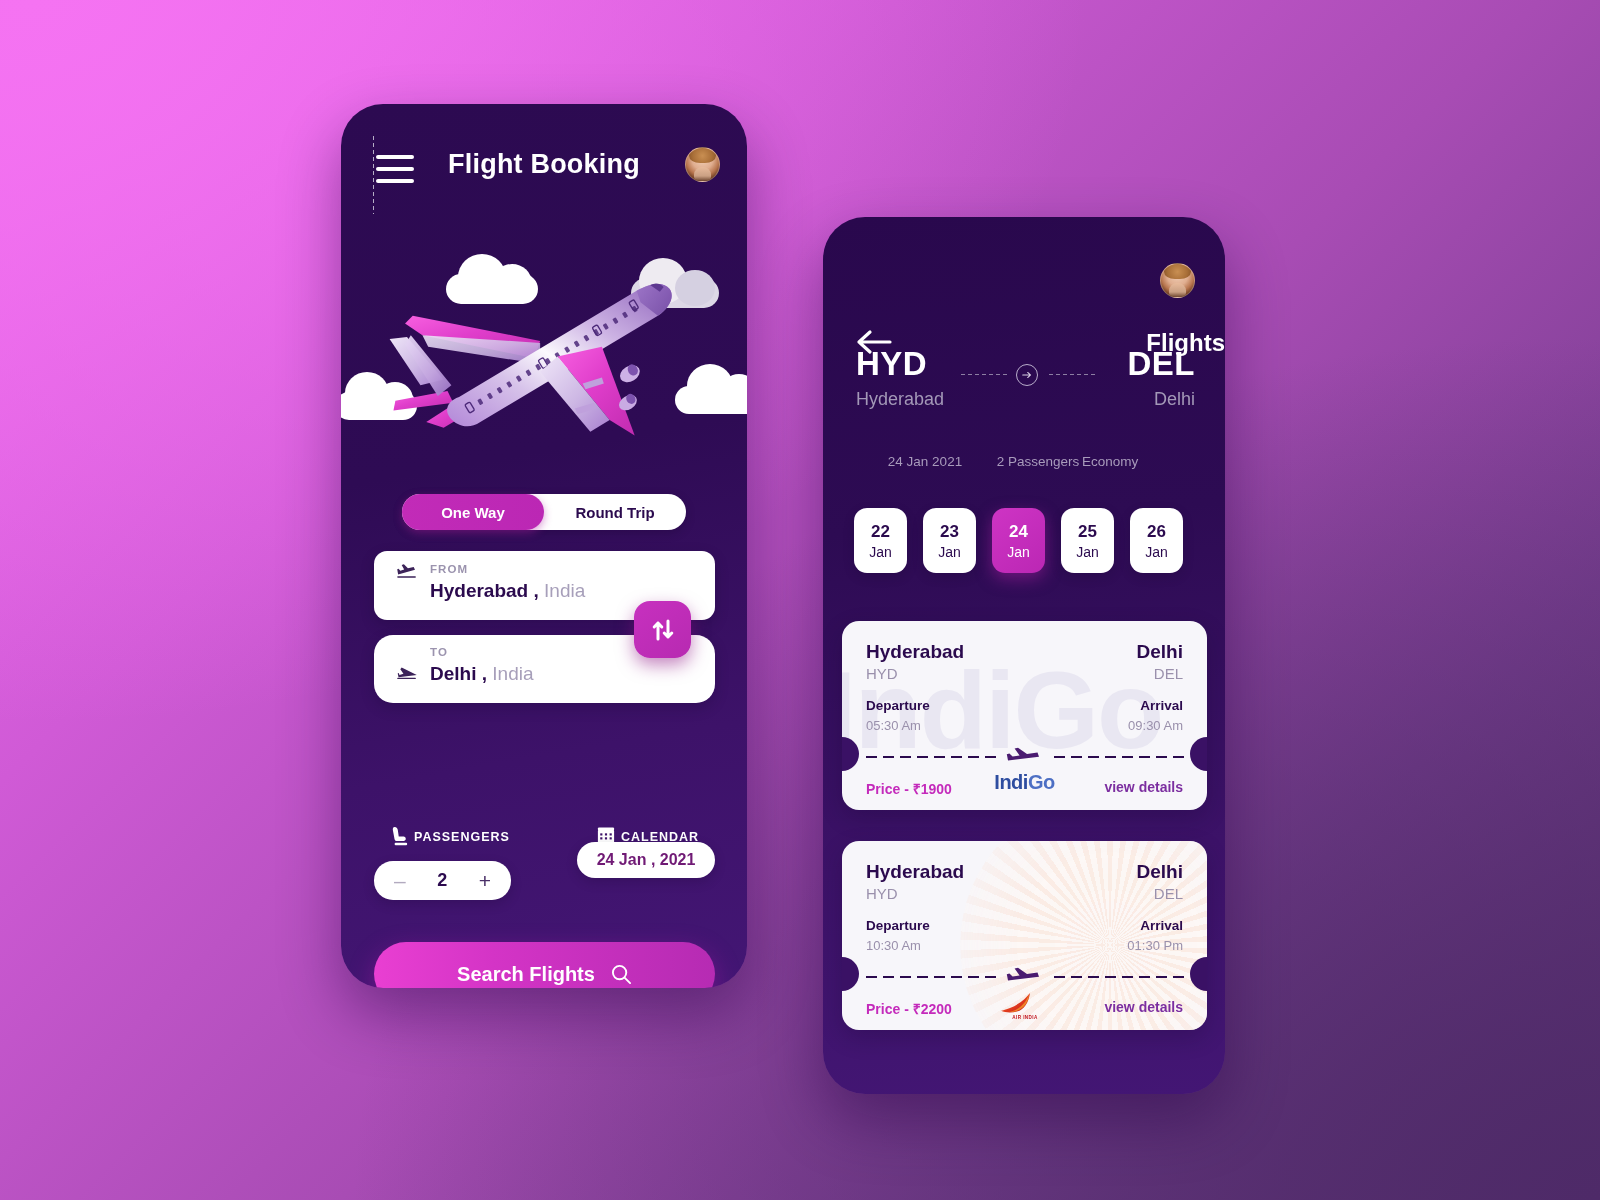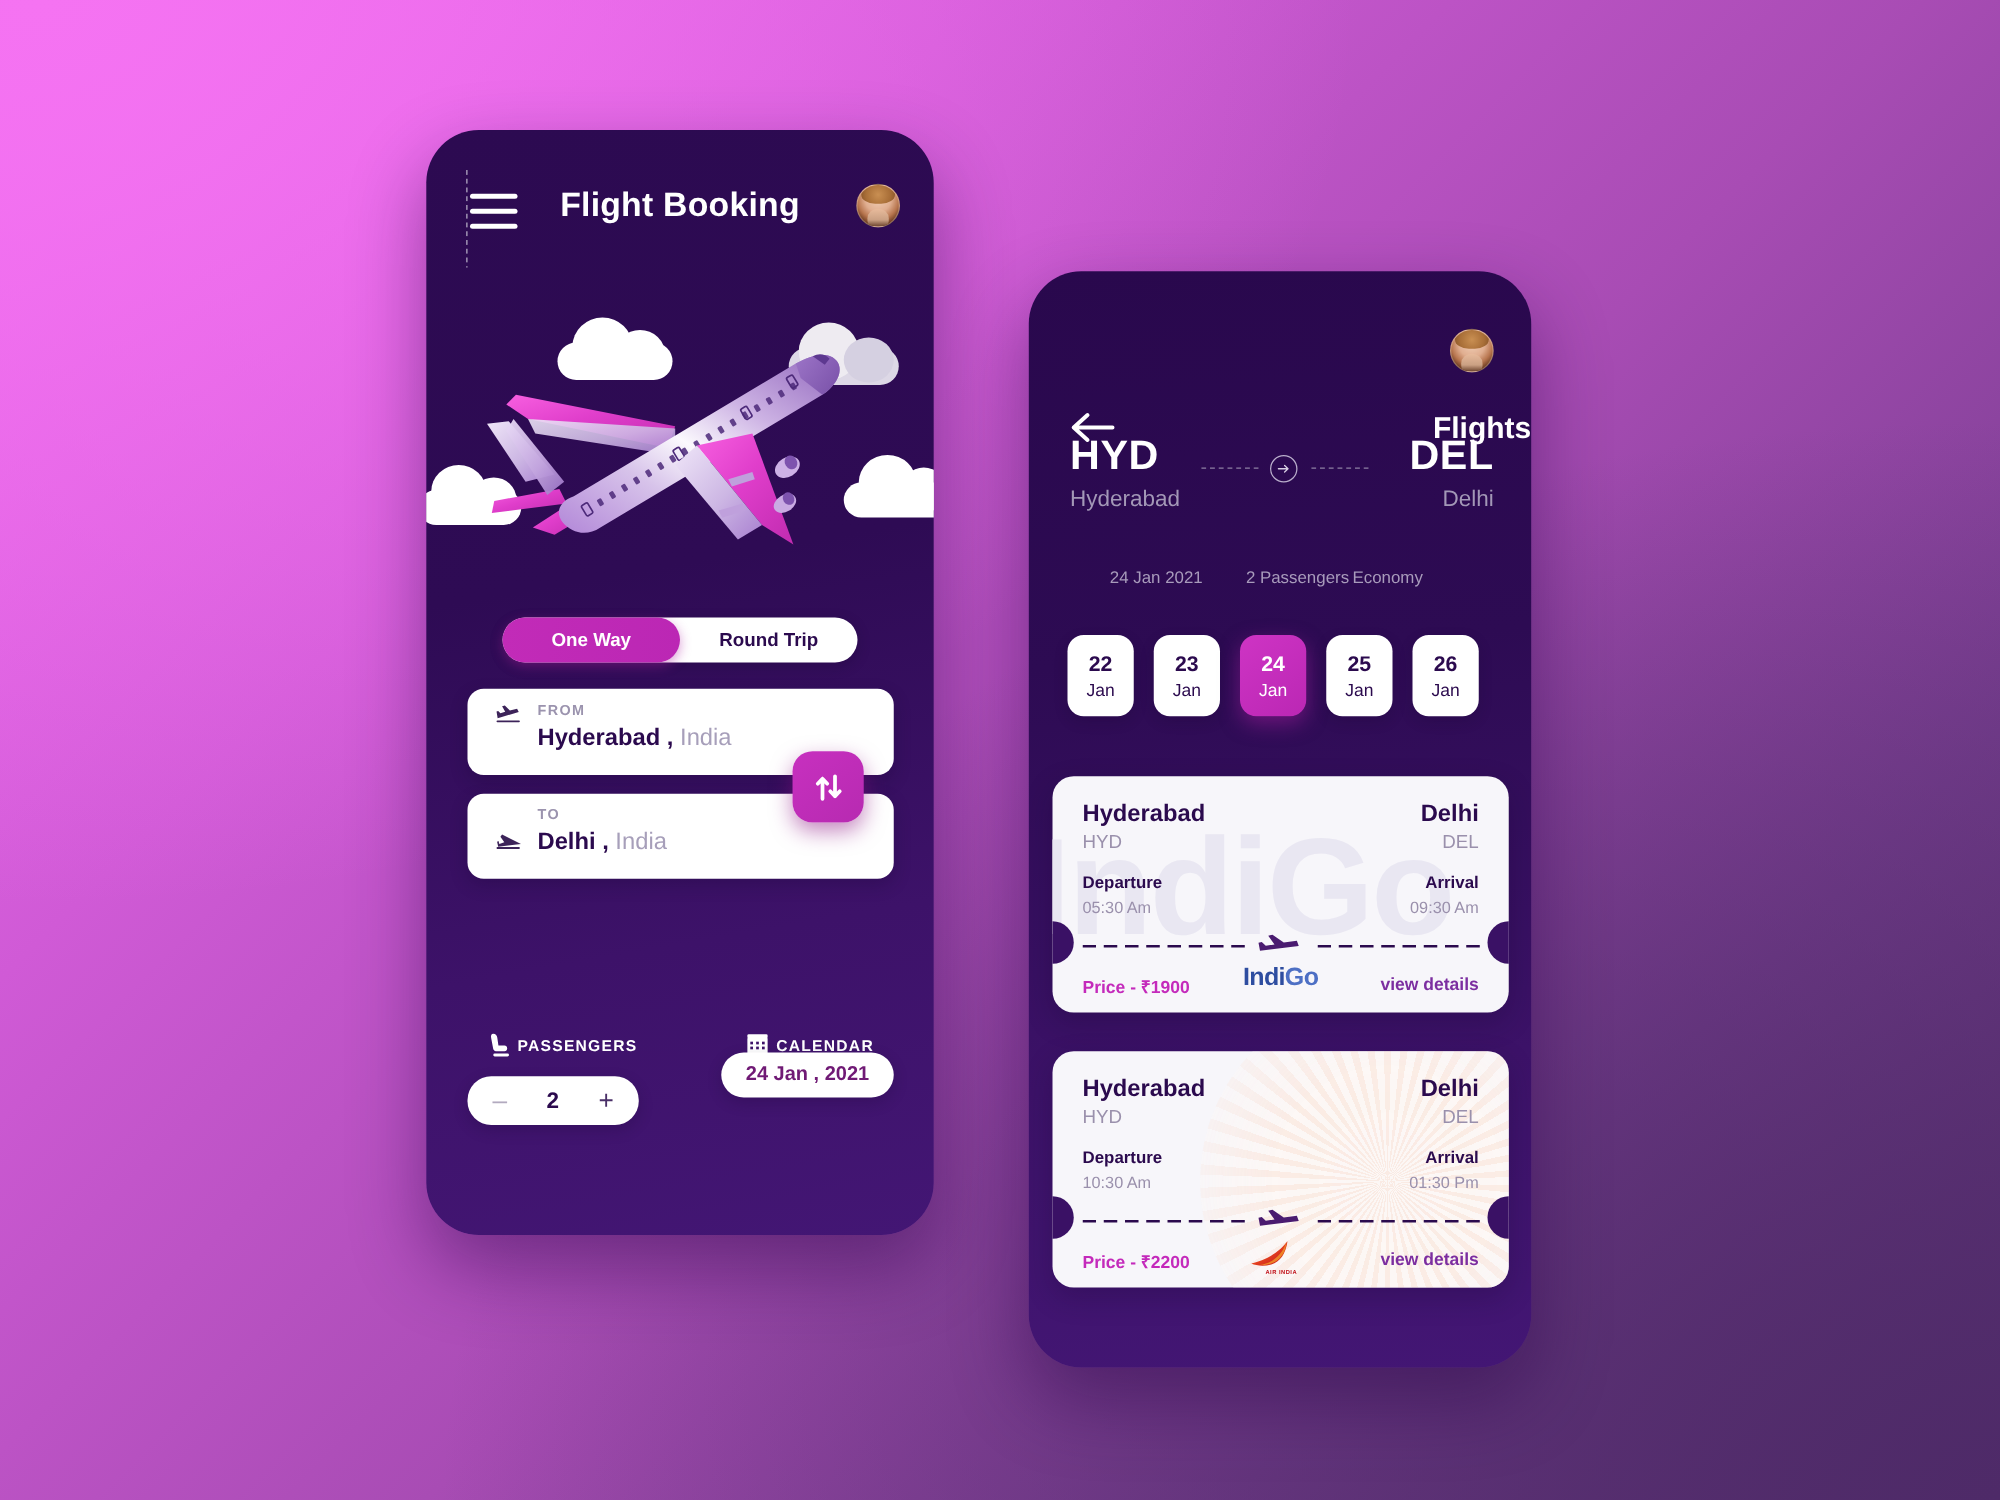--- a/index.html
+++ b/index.html
@@ -124,21 +124,21 @@
 
   
   .field {
     position: absolute; left: 33px;
     width: 341px;
     background: #ffffff;
     border-radius: 13px;
     box-shadow: 0 5px 14px rgba(20,0,40,0.22);
   }
   #field-from { top: 447px; height: 69px; }
-  #field-to   { top: 531px; height: 68px; }
+  #field-to   { top: 531px; height: 68px; border-radius: 19px; }
 
   .field-label {
     position: absolute; left: 56px; top: 12px;
     font-size: 11.5px; font-weight: bold; color: #9b93ae; letter-spacing: 1.1px;
   }
   #field-to .field-label { top: 11px; }
   .field-value {
     position: absolute; left: 56px; top: 29px;
     font-size: 19px; font-weight: bold; color: #2b0a4e;
   }
@@ -573,20 +573,27 @@
     <div class="meta-label" id="cal-label">CALENDAR</div>
 
     <div class="stepper">
       <span class="step-minus">–</span>
       <span class="step-count">2</span>
       <span class="step-plus">+</span>
     </div>
 
     <div class="datefield">24 Jan , 2021</div>
 
+    <div class="search-btn" style="top:838px">
+      <span>Search Flights</span>
+      <svg viewBox="0 0 22 22" width="21" height="21">
+        <circle cx="9" cy="9" r="7" fill="none" stroke="#fff" stroke-width="2"></circle>
+        <line x1="14.2" y1="14.2" x2="20" y2="20" stroke="#fff" stroke-width="2" stroke-linecap="round"></line>
+      </svg>
+    </div>
   </div>
 
   <div class="phone" id="phone-right">
 
     <div class="r-header">
       <svg class="back-arrow" viewBox="0 0 36 26">
         <path d="M34 13 L3 13 M3 13 L14 3 M3 13 L14 23" stroke="#fff" stroke-width="3.2" stroke-linecap="round" stroke-linejoin="round" fill="none"></path>
       </svg>
       <div class="r-title">Flights</div>
     </div>

